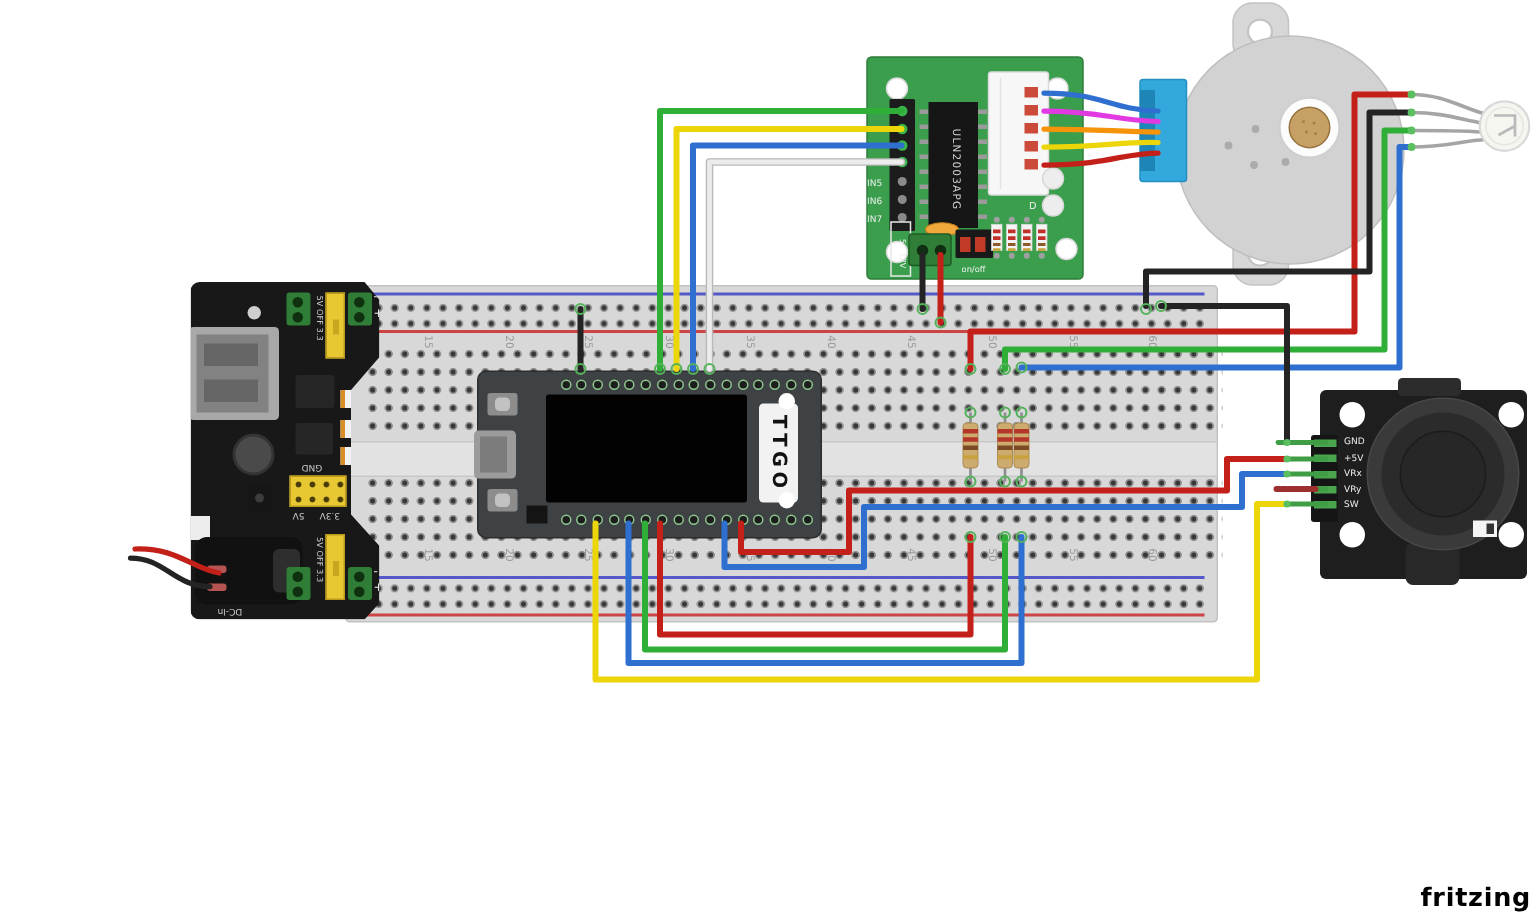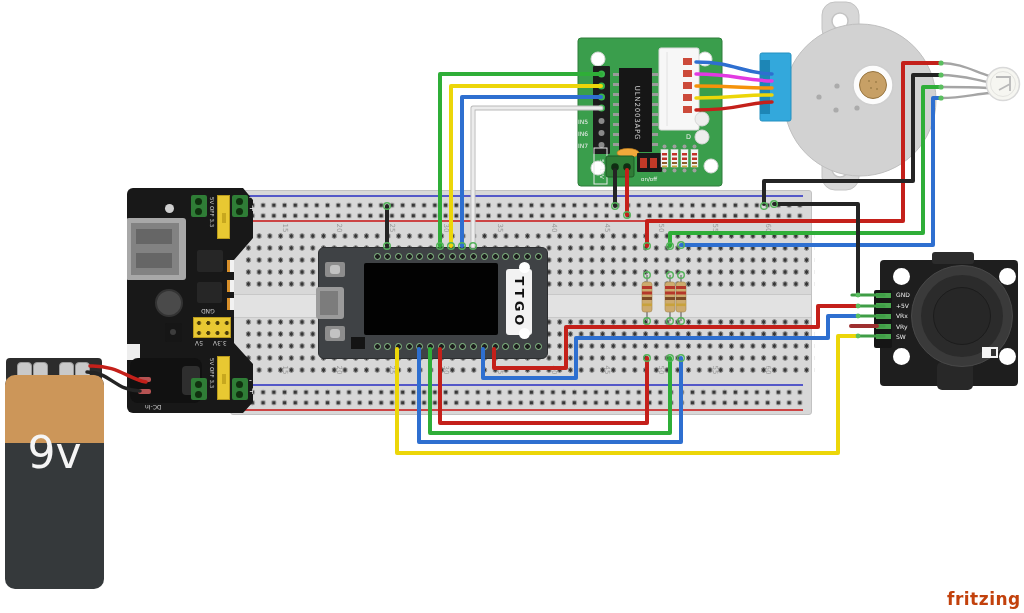--- a/index.html
+++ b/index.html
@@ -44,21 +44,21 @@
   
   #bat{position:absolute;left:5px;top:358px;width:102px;height:234px;}
   #bat .cap{position:absolute;left:1px;top:0;width:96px;height:24px;background:#2c2c2c;border-radius:4px;}
   .term{position:absolute;top:4px;width:15px;height:19px;background:#c9c9c9;border:1px solid #9a9a9a;
         border-radius:4px;box-sizing:border-box;}
   #bat .body{position:absolute;left:0;top:17px;width:99px;height:214px;background:#35393b;
         border-radius:10px;overflow:hidden;}
   #bat .band{position:absolute;left:0;top:0;width:100%;height:68px;background:#cc9659;}
   #bat .v{position:absolute;left:0;top:52px;width:100%;text-align:center;font-size:44px;color:#f5f5f5;}
   
-  #wm{position:absolute;left:947px;top:589px;font-size:17px;font-weight:bold;color:#c2410c;letter-spacing:.5px;}
+  #wm{position:absolute;left:947px;top:589px;font-size:17px;font-weight:bold;color:#000000;letter-spacing:.5px;}
   svg{position:absolute;left:0;top:0;}
   svg text{font-family:"DejaVu Sans",sans-serif;}
 </style>
 </head>
 <body>
 
 <div id="canvas">
 
   <div id="bb">
     <div class="railline" style="top:4px;background:#5458c8;"></div>
@@ -144,31 +144,20 @@
       <div class="abs" style="left:4px;top:12.5px;width:7px;height:7px;border-radius:50%;background:#10310f;"></div>
       </div>
     <div class="abs" style="left:105px;top:190px;width:16px;height:22px;background:#2f7d36;border-radius:2px;">
       <div class="abs" style="left:4px;top:2.5px;width:7px;height:7px;border-radius:50%;background:#10310f;"></div>
       <div class="abs" style="left:4px;top:12.5px;width:7px;height:7px;border-radius:50%;background:#10310f;"></div>
       </div>
     <span class="abs" style="left:122px;top:188px;font-size:8px;color:#eee;">-</span>
     <span class="abs" style="left:122px;top:199px;font-size:8px;color:#eee;">+</span>
   </div>
 
-  <div id="bat">
-    <div class="cap"></div>
-    <div class="term" style="left:12px;"></div>
-    <div class="term" style="left:28px;"></div>
-    <div class="term" style="left:54px;"></div>
-    <div class="term" style="left:70px;"></div>
-    <div class="body">
-      <div class="band"></div>
-      <div class="v">9v</div>
-    </div>
-  </div>
 
   <div id="ttgo">
     <div class="abs" style="left:45px;top:15px;width:134px;height:72px;background:#020202;border-radius:2px;"></div>
     <div class="abs" style="left:187px;top:21px;width:26px;height:66px;background:#f2f2f2;border-radius:3px;">
       <span style="position:absolute;left:-14px;top:26px;width:54px;text-align:center;font-size:13px;font-weight:bold;color:#111;
                letter-spacing:3px;transform:rotate(90deg);">TTGO</span>
     </div>
     <div class="abs" style="left:200px;top:14px;width:11px;height:11px;border-radius:50%;background:#fff;"></div>
     <div class="abs" style="left:200px;top:80px;width:11px;height:11px;border-radius:50%;background:#fff;"></div>
     <div class="abs" style="left:-3px;top:39px;width:28px;height:32px;background:#9b9b9b;border-radius:3px;">

